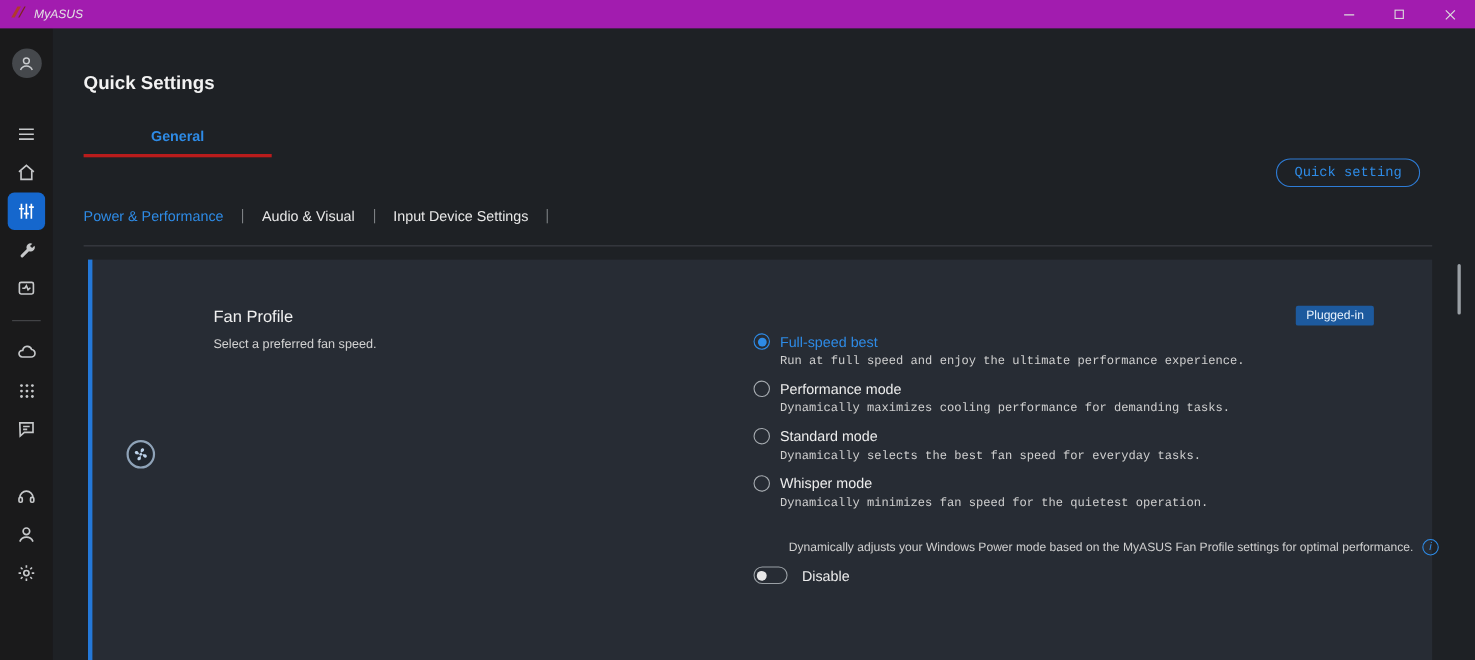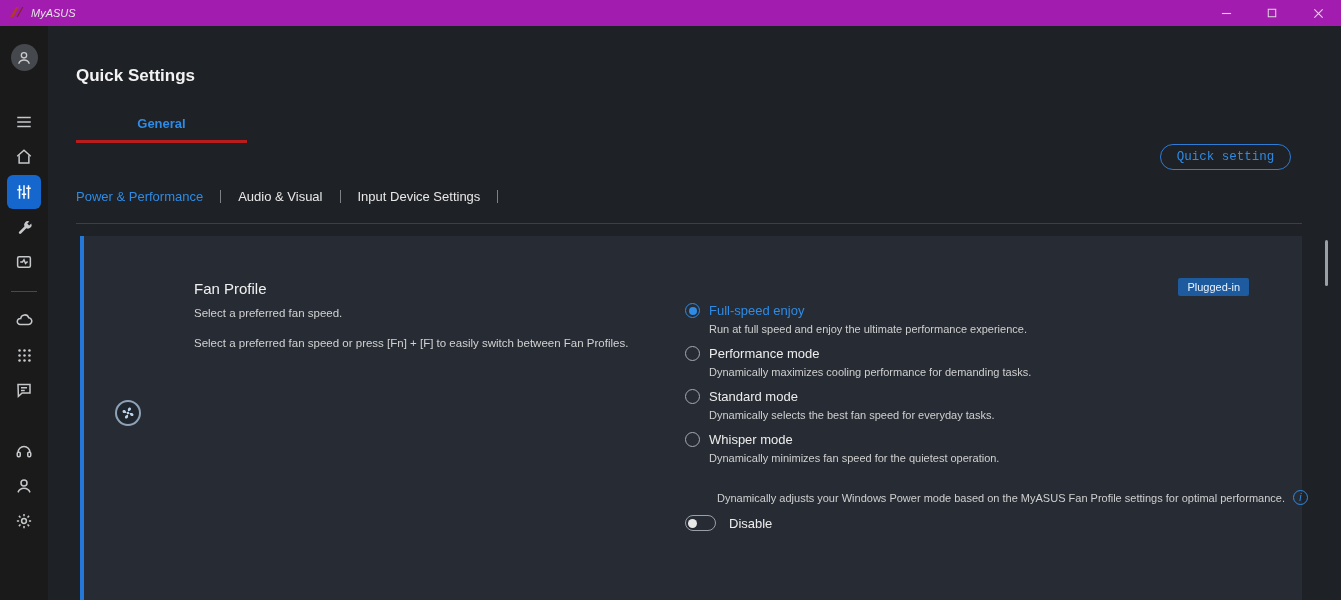--- a/index.html
+++ b/index.html
@@ -44,21 +44,21 @@
   .fan-icon { position:absolute; left:31px; top:164px; width:26px; height:26px; border-radius:50%; border:2px solid #8fa3b8; background:#20262e; color:#bcd2ea; display:flex; align-items:center; justify-content:center; }
 
   .options { position:absolute; left:601px; top:64px; }
   .option { margin-bottom:5px; }
   .opt-head { display:flex; align-items:center; gap:9px; height:21px; }
   .radio { width:15px; height:15px; border:1.6px solid #a6abb0; border-radius:50%; position:relative; flex-shrink:0; }
   .radio.sel { border-color:#2e8be6; }
   .radio.sel::after { content:""; position:absolute; inset:2.5px; background:#2e8be6; border-radius:50%; }
   .opt-label { font-size:13px; color:#ededed; }
   .opt-label.active { color:#2e8be6; }
-  .opt-desc { margin-left:24px; font-size:11px; color:#cfcfcf; height:17px; line-height:17px; white-space:nowrap; }
+  .opt-desc { margin-left:24px; font-size:11px; color:#cfcfcf; height:17px; line-height:17px; white-space:nowrap;font-family:Liberation Mono, monospace; }
 
   .power-sync { position:absolute; left:601px; top:254px; }
   .ps-title { font-size:13.5px; color:#f0f0f0; margin-bottom:6px; }
   .ps-desc-row { display:flex; align-items:center; gap:8px; }
   .ps-desc { font-size:11px; color:#cfcfcf; white-space:nowrap;padding-left:32px; }
   .info-icon { width:15px; height:15px; border:1px solid #2e8be6; border-radius:50%; color:#2e8be6; font-size:10px; font-style:italic; display:flex; align-items:center; justify-content:center; flex-shrink:0; }
   .ps-toggle-row { display:flex; align-items:center; gap:13px; margin-top:10px; }
   .toggle { width:31px; height:16px; border:1px solid #9aa0a5; border-radius:9px; position:relative; background:transparent; }
   .knob { position:absolute; left:2px; top:2.5px; width:9px; height:9px; border-radius:50%; background:#e8e8e8; }
   .toggle-label { font-size:13px; color:#ededed; }
@@ -194,34 +194,33 @@
       <span class="sep"></span>
     </div>
 
     <div class="divider"></div>
 
     <section class="panel">
       <div class="badge">Plugged-in</div>
 
       <div class="fan-title">Fan Profile</div>
       <div class="fan-sub">Select a preferred fan speed.</div>
-      <div class="fan-hint">Select a preferred fan speed or press [Fn] + [F]  to easily switch between Fan Profiles.</div>
 
       <div class="fan-icon">
         <svg width="14" height="14" viewBox="0 0 24 24" fill="currentColor">
             <circle cx="12" cy="12" r="2.2"></circle>
             <path d="M12 9.5c0-3-1-5 1.5-6.5C16 1.7 18 3.7 17 6.2c-.8 2-3 2.3-5 3.3zM9.5 12c-3 0-5 1-6.5-1.5C1.7 8 3.7 6 6.2 7c2 .8 2.3 3 3.3 5zM12 14.5c0 3 1 5-1.5 6.5C8 22.3 6 20.3 7 17.8c.8-2 3-2.3 5-3.3zM14.5 12c3 0 5-1 6.5 1.5 1.3 2.5-.7 4.5-3.2 3.5-2-.8-2.3-3-3.3-5z"></path>
           </svg>
       </div>
 
       <div class="options">
         <div class="option">
           <div class="opt-head">
             <span class="radio sel"></span>
-            <span class="opt-label active">Full-speed enjoy</span>
+            <span class="opt-label active">Full-speed best</span>
           </div>
           <div class="opt-desc">Run at full speed and enjoy the ultimate performance experience.</div>
         </div>
         <div class="option">
           <div class="opt-head">
             <span class="radio"></span>
             <span class="opt-label">Performance mode</span>
           </div>
           <div class="opt-desc">Dynamically maximizes cooling performance for demanding tasks.</div>
         </div>

